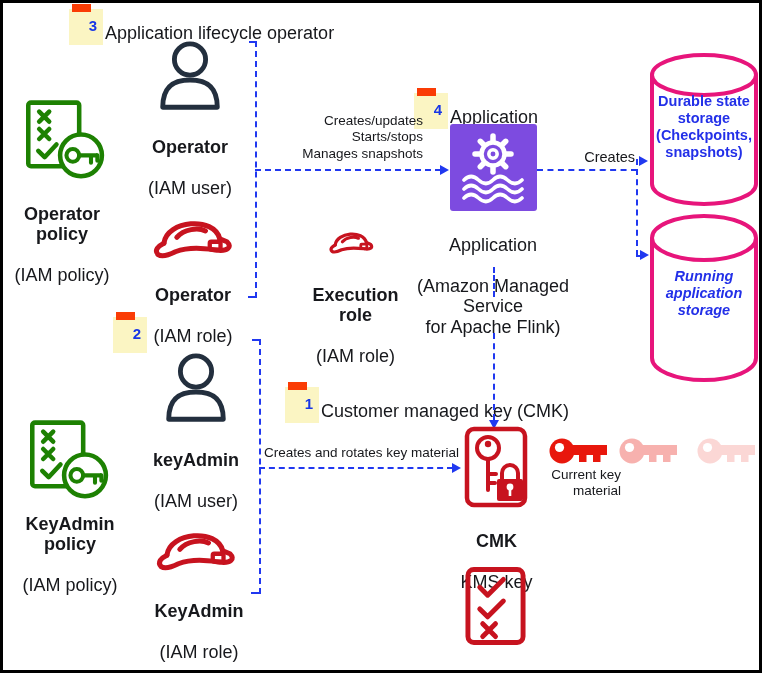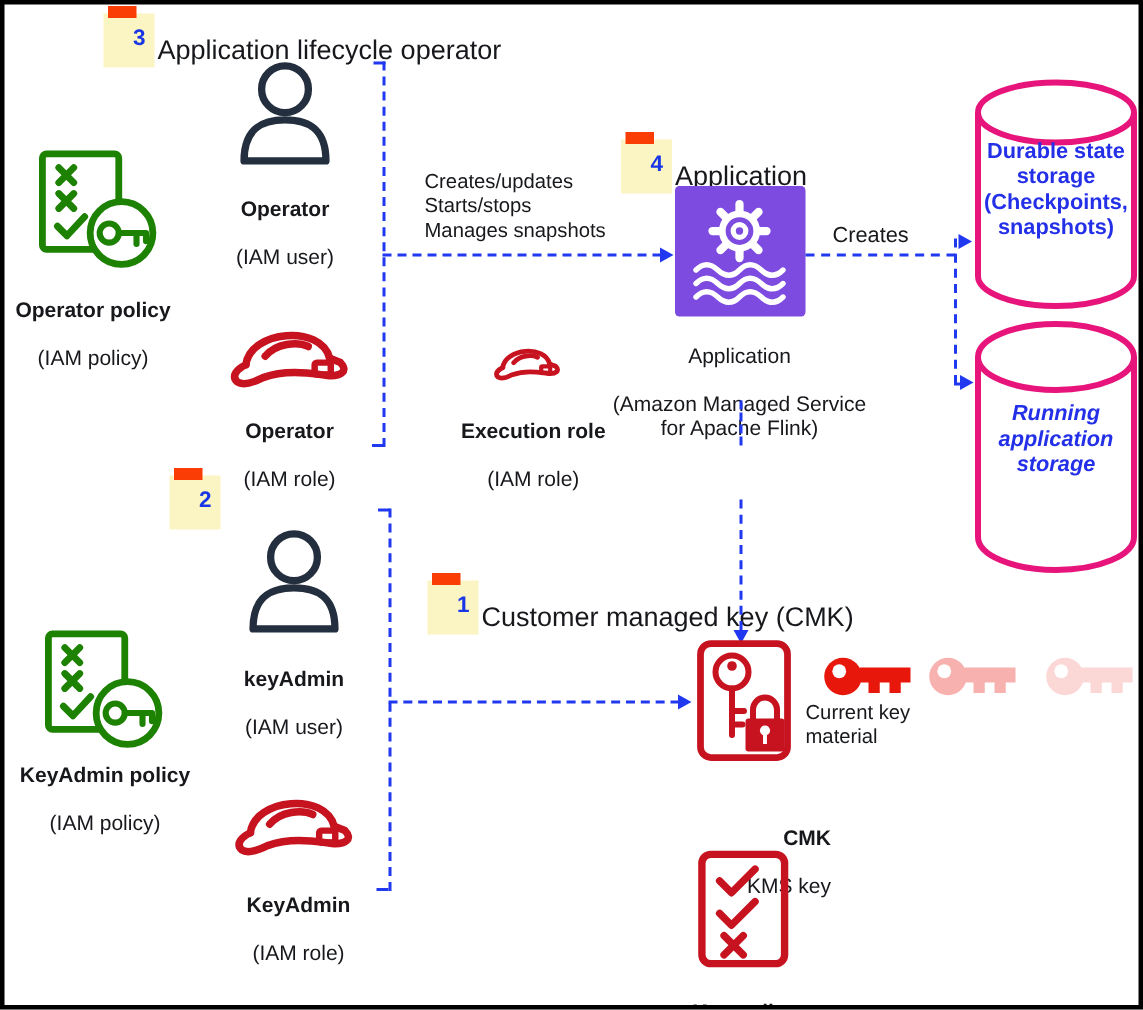--- a/index.html
+++ b/index.html
@@ -2,23 +2,23 @@
 <html><head>
 <meta charset="utf-8">
 <style>
   html,body{margin:0;padding:0;background:#555;}
   #canvas{
     position:relative; width:762px; height:673px; background:#ffffff;
     border:3px solid #000; box-sizing:border-box; overflow:hidden;
     font-family:"Liberation Sans","DejaVu Sans",sans-serif; color:#17181c;
   }
   .abs{position:absolute;}
-  .lbl{font-size:14px; line-height:1.14; text-align:center; white-space:pre-line;}
+  .lbl{font-size:18px; line-height:1.14; text-align:center; white-space:pre-line;}
   .lbl .t{font-weight:bold;}
-  .edge-text{font-size:13.5px; line-height:1.22; text-align:left; white-space:pre-line;}
+  .edge-text{font-size:13.5px; line-height:1.22; text-align:right; white-space:pre-line;}
   .hline{border-top:2px dashed #2038f0; height:0;}
   .vline{border-left:2px dashed #2038f0; width:0;}
   .arr{width:0;height:0;}
   .arr.right{border-top:5px solid transparent;border-bottom:5px solid transparent;border-left:9px solid #2038f0;}
   .arr.down{border-left:5px solid transparent;border-right:5px solid transparent;border-top:9px solid #2038f0;}
   .note-row{display:flex; align-items:flex-end;}
   .note{position:relative; width:34px; height:36px; background:#fbf5c3; flex:0 0 auto;}
   .note-tab{position:absolute; top:-5px; left:3px; width:19px; height:8px; background:#fa3c05;}
   .note-num{position:absolute; right:6px; top:8px; color:#1836e6; font-weight:bold; font-size:15px;}
   .note-label{font-size:18px; margin-left:2px; padding-bottom:1px; white-space:nowrap;}
@@ -209,36 +209,37 @@
   </svg>
   <div class="abs lbl" style="left:141px;top:577px;width:110px;">
     <div class="t">KeyAdmin</div>
     <div>(IAM role)</div>
   </div>
 
   <div class="abs hline" style="left:249px;top:336px;width:8px;"></div>
   <div class="abs vline" style="left:256px;top:336px;height:255px;"></div>
   <div class="abs hline" style="left:248px;top:589px;width:8px;"></div>
 
+  <div class="abs edge-text" style="left:256px;top:442px;width:200px;">Creates and rotates key material</div>
   <div class="abs hline" style="left:256px;top:464px;width:194px;"></div>
   <div class="abs arr right" style="left:449px;top:460px;"></div>
 
   <svg class="abs" style="left:461px;top:423px;" width="64" height="82" viewBox="0 0 64 82">
     <rect x="3" y="3" width="58" height="76" rx="7" fill="#ffffff" stroke="#c7131f" stroke-width="4.5"></rect>
     <g stroke="#c7131f" fill="none" stroke-width="4" stroke-linecap="round">
       <circle cx="24" cy="22" r="11"></circle>
       <path d="M24 33 V64 M24 48 h8 M24 57 h7"></path>
     </g>
     <circle cx="24" cy="18" r="3.2" fill="#c7131f"></circle>
     <path d="M38 54 v-7 a8 8 0 0 1 16 0 v7" fill="none" stroke="#c7131f" stroke-width="4"></path>
     <rect x="33" y="53" width="26" height="22" rx="2" fill="#c7131f"></rect>
     <circle cx="46" cy="61" r="3.4" fill="#ffffff"></circle>
     <path d="M46 62 v8" stroke="#ffffff" stroke-width="2.6"></path>
   </svg>
-  <div class="abs lbl" style="left:436px;top:532px;width:115px;text-align:right;">
+  <div class="abs lbl" style="left:436px;top:507px;width:115px;">
     <div class="t">CMK</div>
     <div>KMS key</div>
   </div>
 
   <svg class="abs" style="left:546px;top:432px;" width="62" height="32" viewBox="0 0 62 32">
     <g fill="#e8170c">
       <circle cx="13" cy="16" r="12.5"></circle>
       <path d="M24 10 H58 V20 H24 Z"></path>
       <rect x="30" y="19" width="7.5" height="8"></rect>
       <rect x="44" y="19" width="7.5" height="8"></rect>

